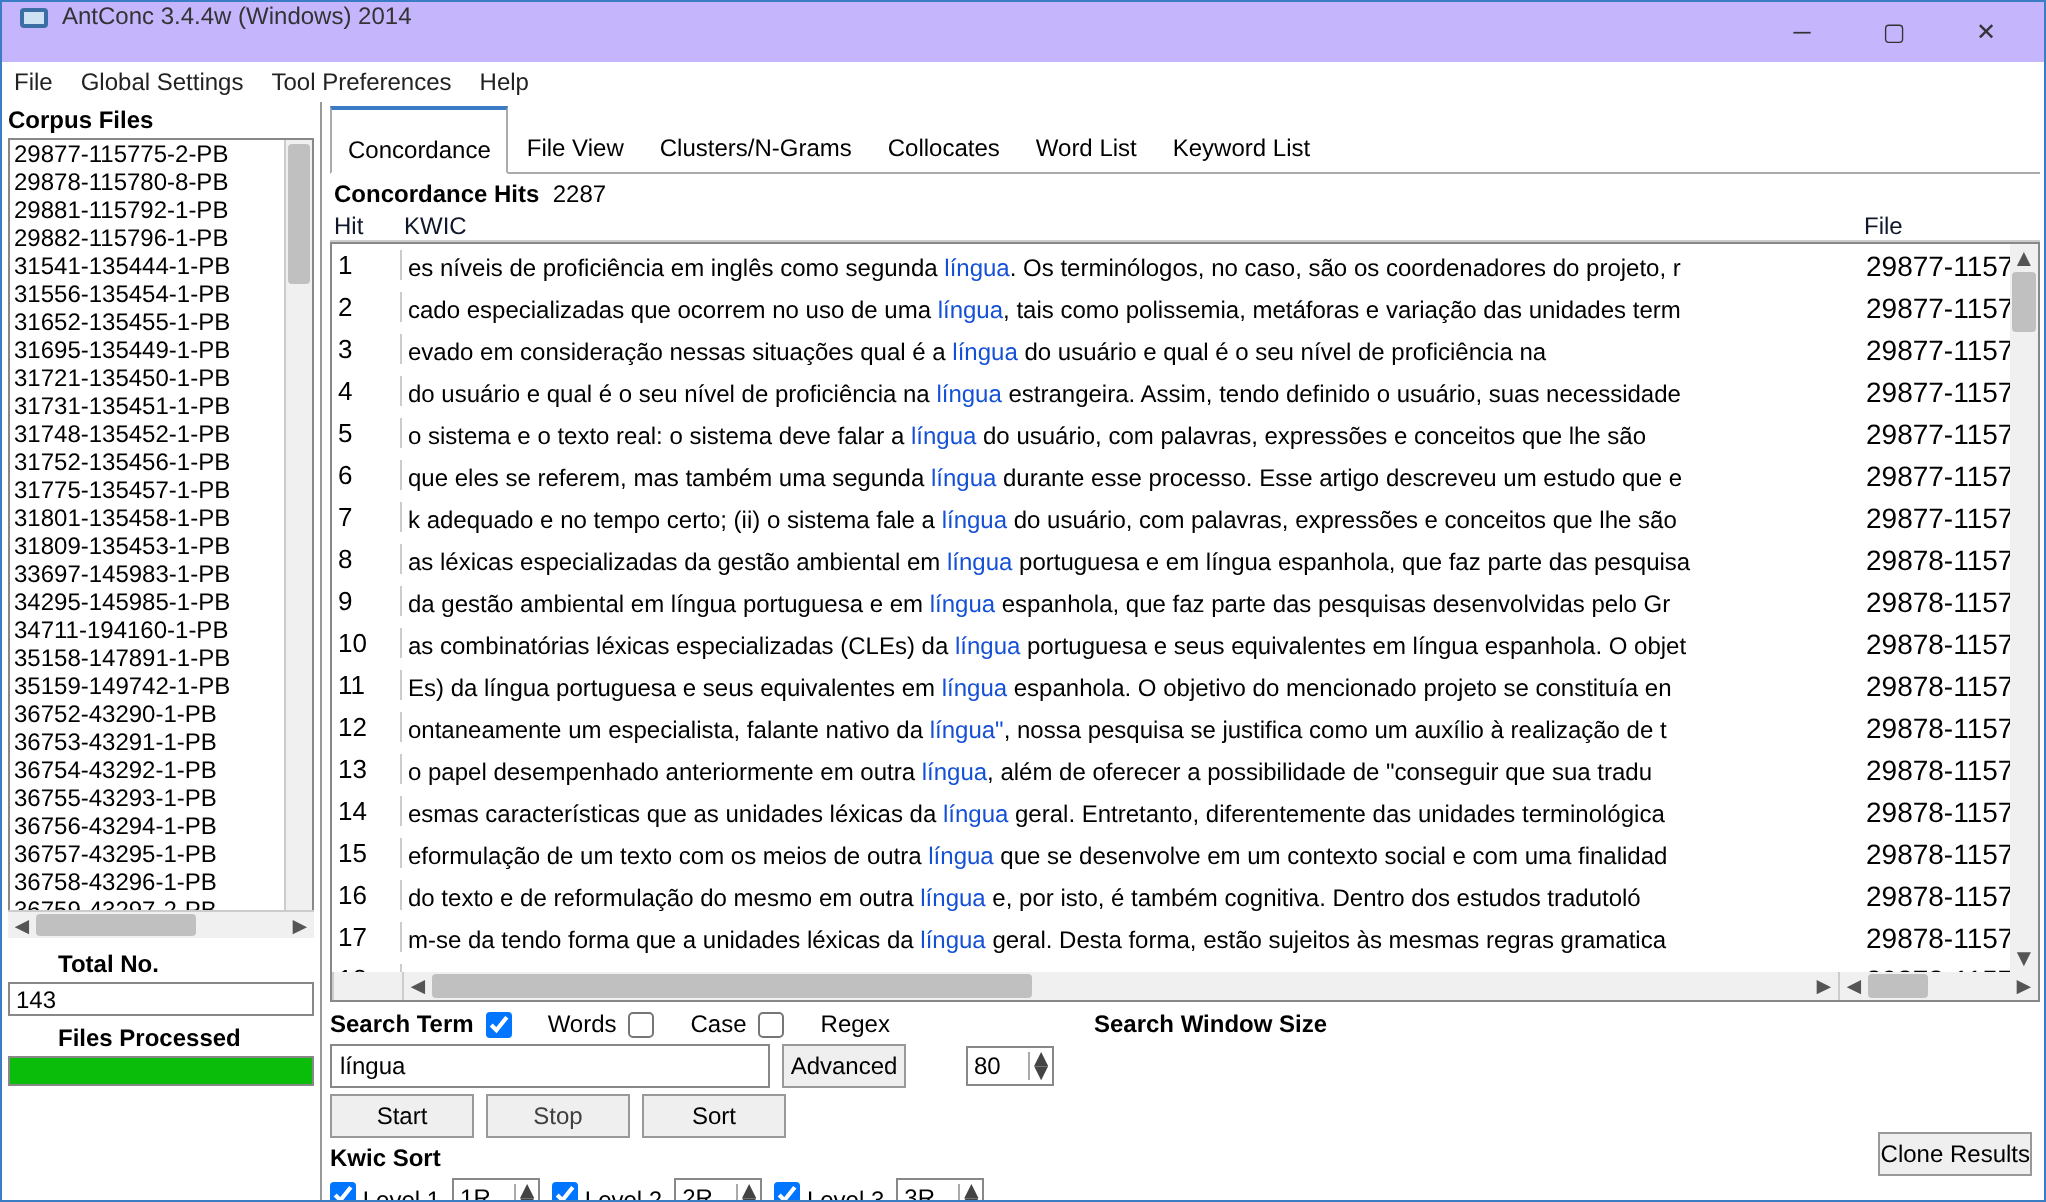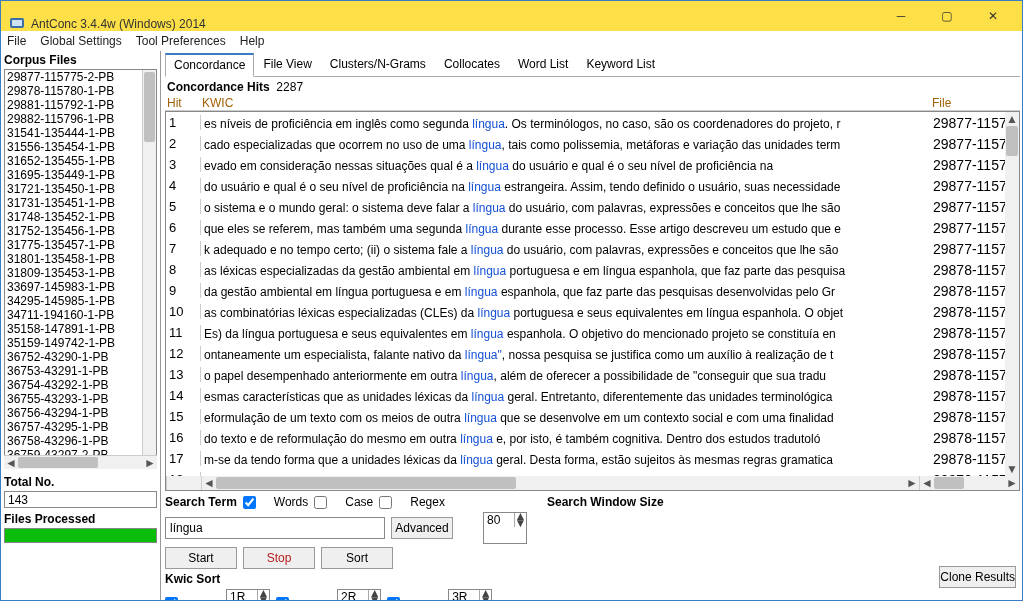--- a/index.html
+++ b/index.html
@@ -1,45 +1,45 @@
 <!DOCTYPE html>
 <html><head>
 <meta charset="utf-8">
 <style>
 * { margin:0; padding:0; box-sizing:border-box; font-family:"Segoe UI", Tahoma, sans-serif; font-size:12px; }
 body { background:#fff; width:1023px; height:601px; border:1px solid #3a7dc4; overflow:hidden; display:flex; flex-direction:column; }
-.title-bar { height:30px; display:flex; align-items:flex-end; padding:0 8px; background:#fde047; }
+.title-bar { height:30px; display:flex; align-items:flex-start; padding:0 8px; background:#c4b5fd; }
 .title-bar .icon { width:16px; height:16px; margin-right:6px; }
 .title-bar .title { flex:1; color:#333; font-size:12px; }
 .win-buttons { display:flex; }
 .win-buttons div { width:46px; height:30px; display:flex; align-items:center; justify-content:center; color:#333; }
 .menu-bar { height:20px; display:flex; align-items:center; padding:0 6px; gap:14px; color:#222; }
 .menu-bar span { cursor:default; }
 .main { flex:1; display:flex; overflow:hidden; }
 .sidebar { width:160px; border-right:1px solid #999; display:flex; flex-direction:column; padding:2px 3px; }
 .sidebar .label { font-weight:bold; margin-bottom:2px; }
 .file-list { border:1px solid #888; height:400px; overflow:hidden; position:relative; background:#fff;}
 .file-list-inner { overflow:hidden; height:100%; }
 .file-list-inner div { padding:0 2px; white-space:nowrap; line-height:14px; font-size:12px; }
 .vscroll { position:absolute; right:0; top:0; bottom:0; width:14px; background:#f0f0f0; border-left:1px solid #ccc;}
 .vscroll .thumb { position:absolute; left:1px; right:1px; top:2px; height:70px; background:#c0c0c0; border-radius:2px;}
 .hscroll { height:14px; background:#f0f0f0; border-top:1px solid #ccc; position:relative; margin-top:-14px;}
 .hscroll .thumb { position:absolute; top:1px; bottom:1px; left:14px; width:80px; background:#c0c0c0; border-radius:2px;}
 .hscroll .arrow { position:absolute; top:0; bottom:0; width:14px; display:flex; align-items:center; justify-content:center; color:#555;}
 .totals { margin-top:6px; }
-.totals .label { font-weight:bold; }
+.totals .label { font-weight:bold;margin-left:25px; }
 .total-box { border:1px solid #888; padding:1px 3px; margin-top:1px; height:17px;}
 .progress { height:15px; background:#0bbd0b; border:1px solid #888; margin-top:1px;}
 .content { flex:1; display:flex; flex-direction:column; overflow:hidden; padding:2px 4px 4px 4px;}
 .tabs { display:flex; border-bottom:1px solid #aaa; }
-.tab { padding:3px 8px 4px; border:1px solid transparent; border-bottom:none; margin-bottom:-1px; cursor:default;}
+.tab { padding:13px 8px 4px; border:1px solid transparent; border-bottom:none; margin-bottom:-1px; cursor:default;}
 .tab.active { background:#fff; border:1px solid #aaa; border-bottom:1px solid #fff; border-top:2px solid #3a7dc4;}
 .summary { margin:3px 2px 2px; }
 .summary b { font-weight:bold; }
-.headers { display:flex; color:#a16207; padding:0 2px; border-bottom:1px solid #ccc;}
+.headers { display:flex; color:#0f172a; padding:0 2px; border-bottom:1px solid #ccc;}
 .col-hit { width:35px; }
 .col-kwic { flex:1; }
 .col-file { width:86px; text-align:left; }
 .results { flex:1; overflow:hidden; position:relative; border:1px solid #888;}
 .row { display:flex; align-items:center; border-bottom:0px solid #eee; height:21px;}
 .row .hit { width:35px; border-right:1px solid #ccc; padding-left:3px; font-size:13px;}
 .row .kwic { flex:1; white-space:nowrap; overflow:hidden; padding:0 3px; font-size:14px;}
 .row .kwic .kw { color:#1450d6; }
 .row .file { width:86px; white-space:nowrap; overflow:hidden; font-size:14px;}
 .res-scroll { position:absolute; right:0; top:0; bottom:14px; width:14px; background:#f0f0f0;}
@@ -50,22 +50,22 @@
 .res-hscroll .arrow{ position:absolute; top:0; bottom:0; width:14px; display:flex; align-items:center; justify-content:center; color:#555;}
 .res-hscroll .thumb{ position:absolute; top:1px; bottom:1px; background:#c0c0c0; border-radius:2px;}
 .controls { margin-top:4px; }
 .ctrl-row1 { display:flex; align-items:center; gap:6px;}
 .ctrl-row1 label{ display:flex; align-items:center; gap:18px;}
 .ctrl-row1 input[type=checkbox]{ width:13px; height:13px;}
 .ctrl-row1 .bold{ font-weight:bold;}
 .ctrl-row2 { display:flex; align-items:center; gap:6px; margin-top:3px;}
 .text-in { border:1px solid #888; height:22px; padding:0 4px; width:220px; background:#fff;}
 .btn { border:1px solid #999; background:#efefef; height:22px; min-width:62px; display:flex; align-items:center; justify-content:center; cursor:default;}
-.btn.disabled{ color:#b91c1c; }
-.spin { display:inline-flex; align-items:flex-start; border:1px solid #888; height:32px; background:#fff;}
+.btn.disabled{ color:#404040; }
+.spin { display:inline-flex; align-items:center; border:1px solid #888; height:20px; background:#fff;}
 .spin input{ border:none; width:30px; text-align:left; padding:0 3px;}
 .spin .arrows{ display:flex; flex-direction:column; font-size:7px; line-height:7px; color:#444; border-left:1px solid #aaa; width:12px; align-items:center;}
 .ctrl-row3 { display:flex; align-items:center; gap:6px; margin-top:3px;}
 .clone { position:absolute; right:8px; bottom:14px; }
 .windowize { width:1023px; height:601px; position:relative;}
 </style>
 </head>
 <body>
 
 <div class="windowize">
@@ -90,21 +90,21 @@
   <span>Tool Preferences</span>
   <span>Help</span>
 </div>
 
 <div class="main">
   <div class="sidebar">
     <div class="label">Corpus Files</div>
     <div class="file-list">
       <div class="file-list-inner" id="file-list-inner">
             <div>29877-115775-2-PB</div>
-            <div>29878-115780-1-PB</div>
+            <div>29878-115780-8-PB</div>
             <div>29881-115792-1-PB</div>
             <div>29882-115796-1-PB</div>
             <div>31541-135444-1-PB</div>
             <div>31556-135454-1-PB</div>
             <div>31652-135455-1-PB</div>
             <div>31695-135449-1-PB</div>
             <div>31721-135450-1-PB</div>
             <div>31731-135451-1-PB</div>
             <div>31748-135452-1-PB</div>
             <div>31752-135456-1-PB</div>
@@ -177,21 +177,21 @@
               <div class="kwic"><span>evado em consideração nessas situações qual é a </span><span class="kw">língua</span><span> do usuário e qual é o seu nível de proficiência na</span></div>
               <div class="file">29877-1157</div>
             </div>
             <div class="row">
               <div class="hit">4</div>
               <div class="kwic"><span>do usuário e qual é o seu nível de proficiência na </span><span class="kw">língua</span><span> estrangeira. Assim, tendo definido o usuário, suas necessidade</span></div>
               <div class="file">29877-1157</div>
             </div>
             <div class="row">
               <div class="hit">5</div>
-              <div class="kwic"><span>o sistema e o mundo geral: o sistema deve falar a </span><span class="kw">língua</span><span> do usuário, com palavras, expressões e conceitos que lhe são</span></div>
+              <div class="kwic"><span>o sistema e o texto real: o sistema deve falar a </span><span class="kw">língua</span><span> do usuário, com palavras, expressões e conceitos que lhe são</span></div>
               <div class="file">29877-1157</div>
             </div>
             <div class="row">
               <div class="hit">6</div>
               <div class="kwic"><span>que eles se referem, mas também uma segunda </span><span class="kw">língua</span><span> durante esse processo. Esse artigo descreveu um estudo que e</span></div>
               <div class="file">29877-1157</div>
             </div>
             <div class="row">
               <div class="hit">7</div>
               <div class="kwic"><span>k adequado e no tempo certo; (ii) o sistema fale a </span><span class="kw">língua</span><span> do usuário, com palavras, expressões e conceitos que lhe são</span></div>

